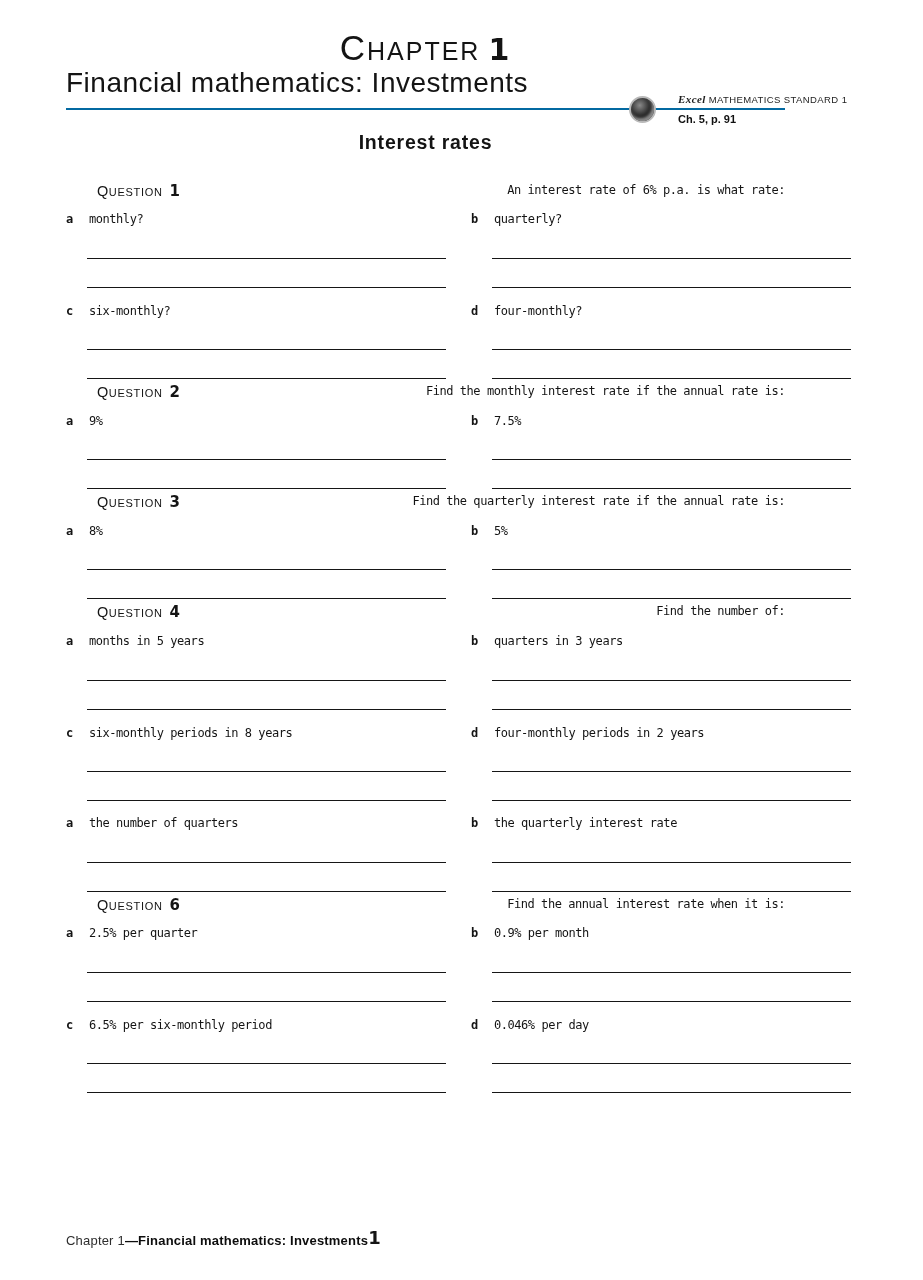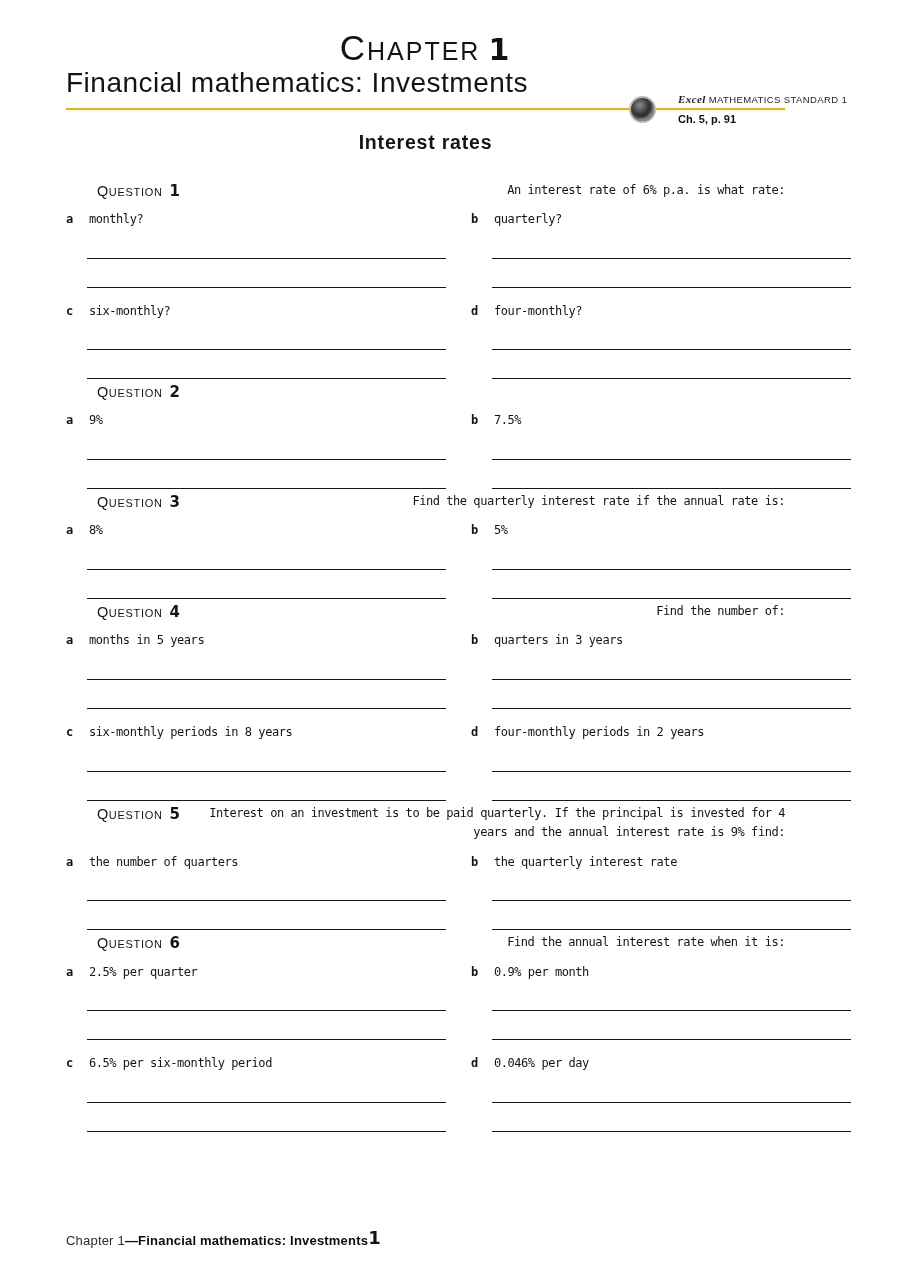--- a/index.html
+++ b/index.html
@@ -26,21 +26,21 @@
   .ch-rest    { font-size: 25px; }
   .ch-num     { font-size: 30px; font-weight: 700; font-family: "DejaVu Sans", sans-serif; margin-left: 8px; }
   .page-title {
     font-family: "Liberation Sans", sans-serif;
     font-weight: 400;
     font-size: 28px;
     letter-spacing: 0.5px;
     margin: 3px 0 9px 0;
     line-height: 1.1;
   }
-  .title-rule { position: relative; border-top: 2px solid #eab308; }
+  .title-rule { position: relative; border-top: 2px solid #0369a1; }
   .sphere {
     position: absolute; left: 563px; top: -14px;
     width: 27px; height: 27px; border-radius: 50%;
     background: radial-gradient(circle at 38% 32%, #8a8a8a 0%, #3a3a3a 40%, #000 72%);
     border: 2px solid #b9b9b9;
     box-sizing: border-box;
     box-shadow: inset -2px -3px 3px rgba(255,255,255,0.55);
   }
   .badge { position: absolute; left: 612px; top: -17px; font-family: "Liberation Sans", sans-serif; white-space: nowrap; }
   .badge-top { font-size: 9.5px; letter-spacing: 0.4px; color: #1c1c1c; }
@@ -161,20 +161,21 @@
         <div class="ans-line l2"></div>
       </div>
     </div>
   </div>
 
   <div class="question">
     <div class="q-head">
       <span class="q-label">
         <span class="q-word-initial">Q</span><span class="q-word-rest">UESTION</span><span class="q-num">2</span>
       </span>
+      <span class="q-text">Find the monthly interest rate if the annual rate is:</span>
     </div>
     <div class="parts-row">
       <div class="part">
         <div class="p-head">
             <span class="p-letter">a</span>
             <span class="p-text">9%</span>
           </div>
         <div class="ans-line l1"></div>
         <div class="ans-line l2"></div>
       </div>
@@ -255,26 +256,20 @@
             <span class="p-letter">d</span>
             <span class="p-text">four-monthly periods in 2 years</span>
           </div>
         <div class="ans-line l1"></div>
         <div class="ans-line l2"></div>
       </div>
     </div>
   </div>
 
   <div class="question">
-    <div class="q-head">
-      <span class="q-label">
-        <span class="q-word-initial">Q</span><span class="q-word-rest">UESTION</span><span class="q-num">5</span>
-      </span>
-      <span class="q-text">Interest on an investment is to be paid quarterly. If the principal is invested for 4 years and the annual interest rate is 9% find:</span>
-    </div>
     <div class="parts-row">
       <div class="part">
         <div class="p-head">
             <span class="p-letter">a</span>
             <span class="p-text">the number of quarters</span>
           </div>
         <div class="ans-line l1"></div>
         <div class="ans-line l2"></div>
       </div>
       <div class="part">

